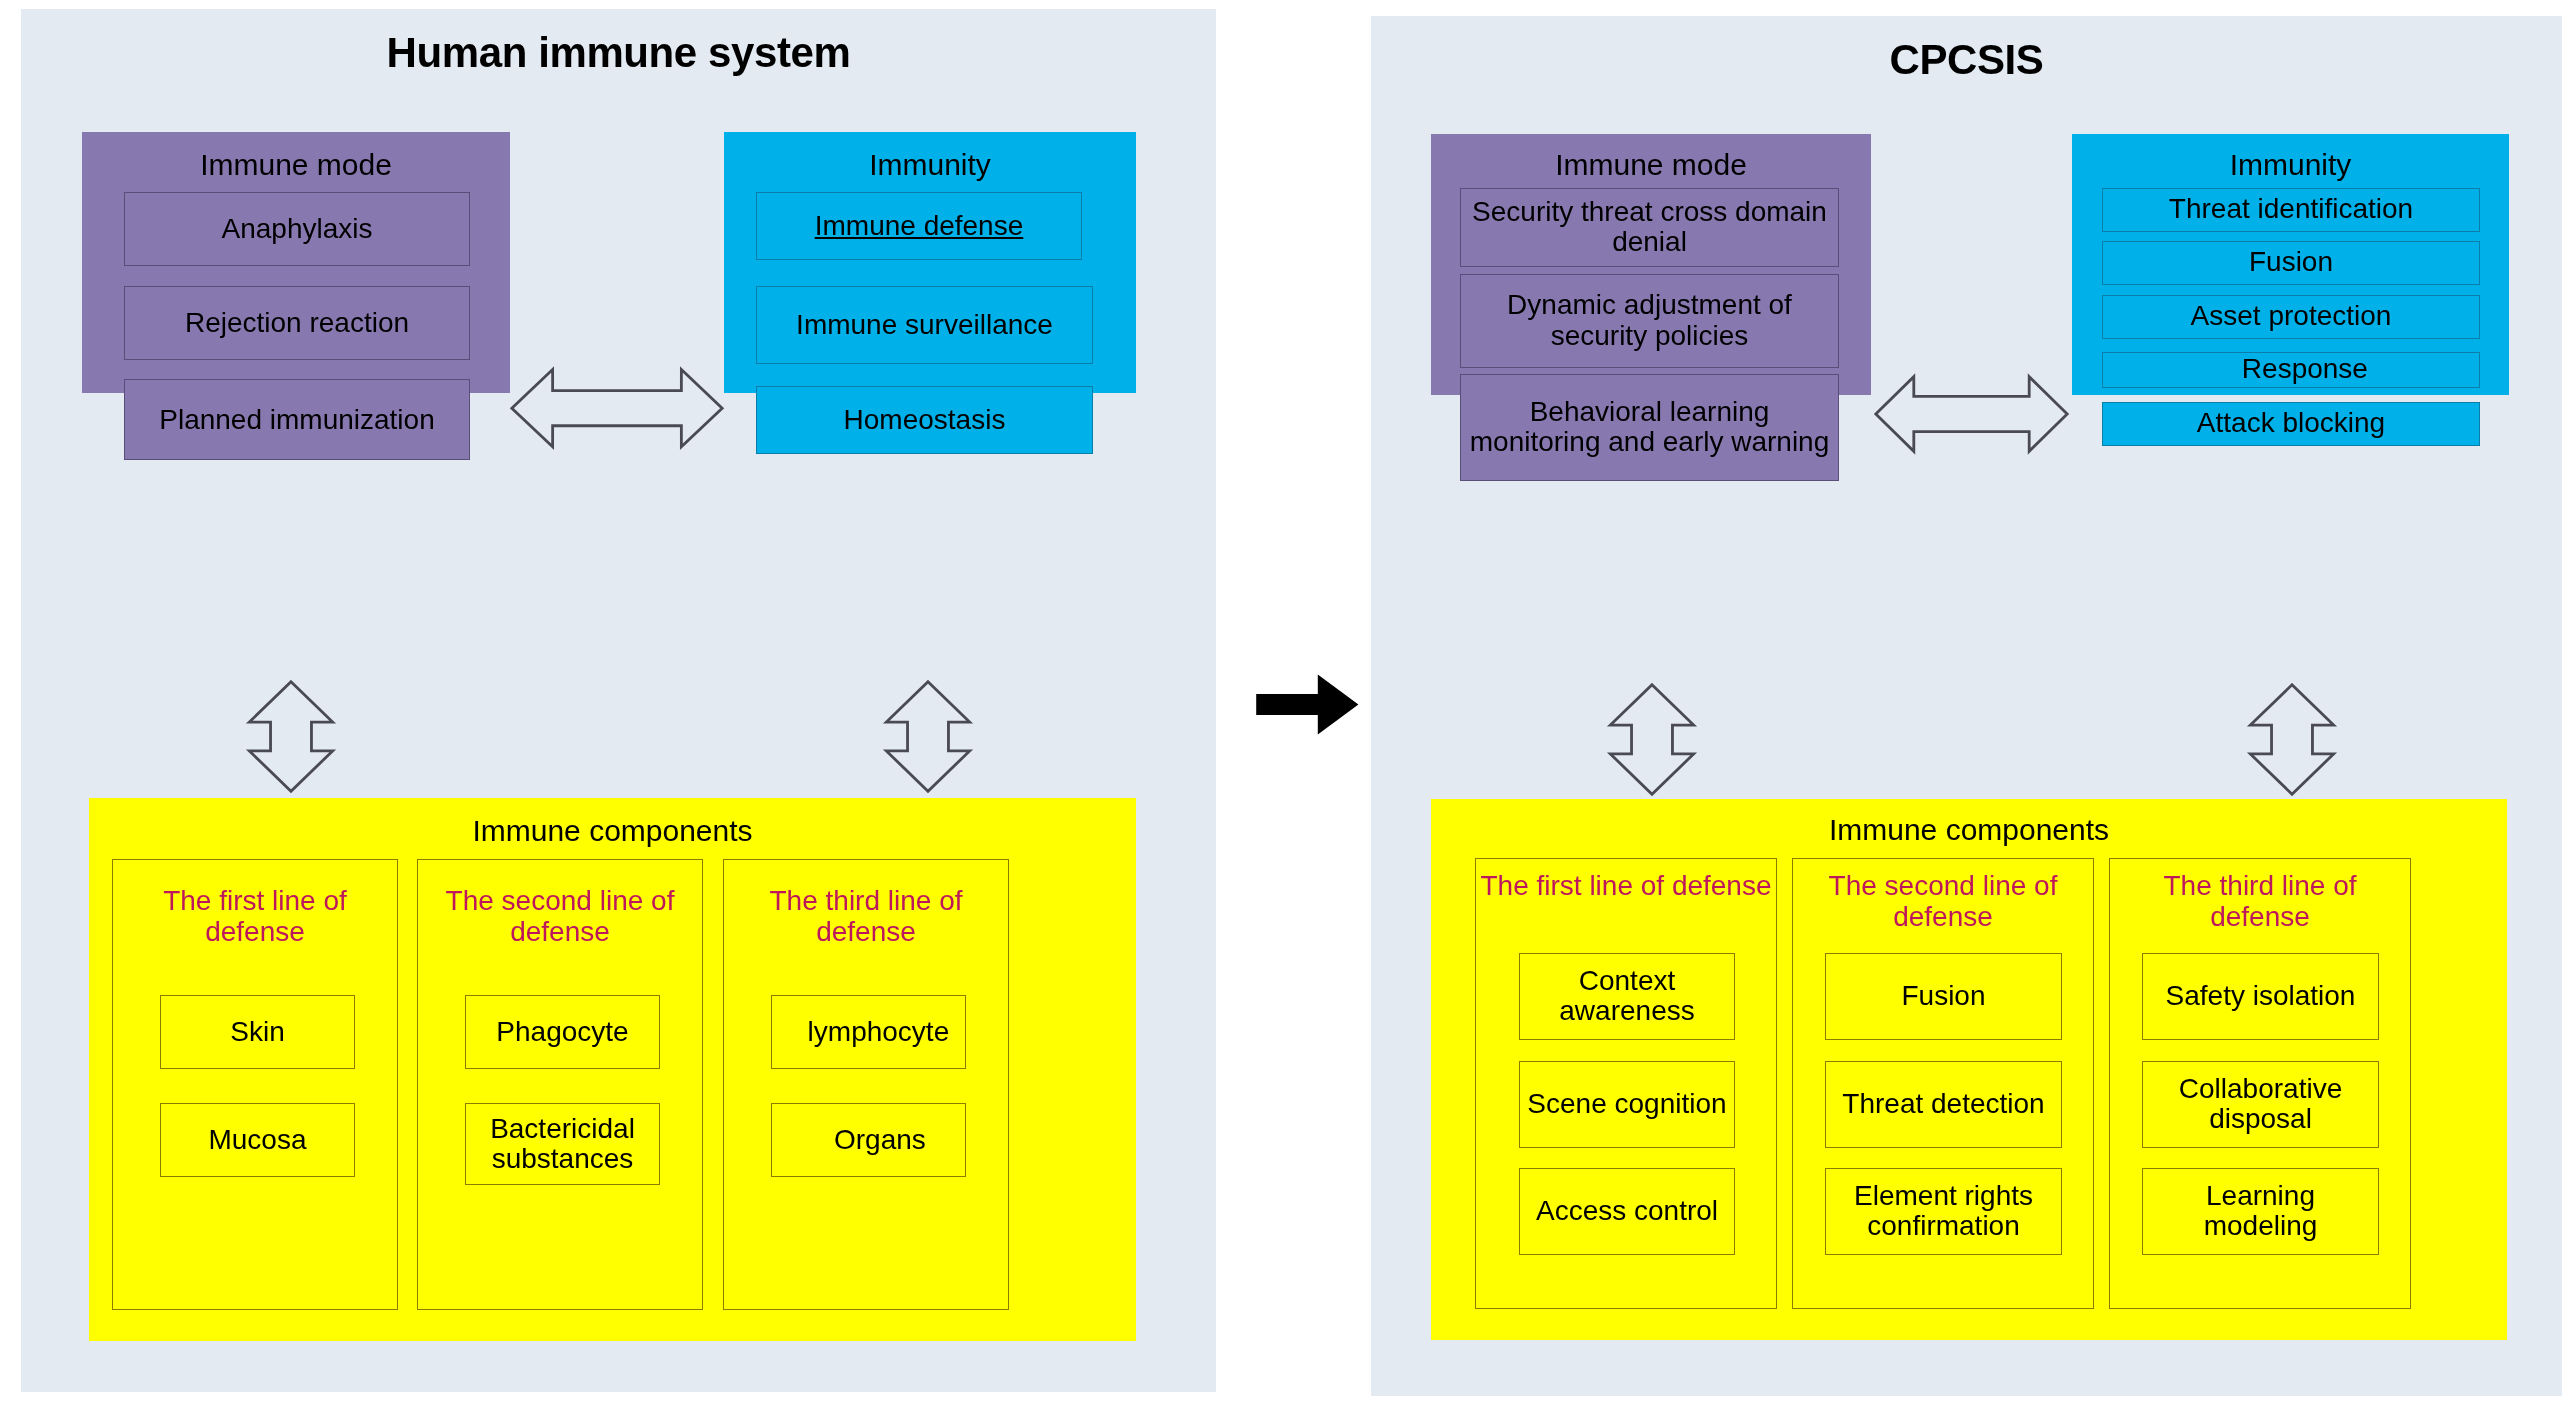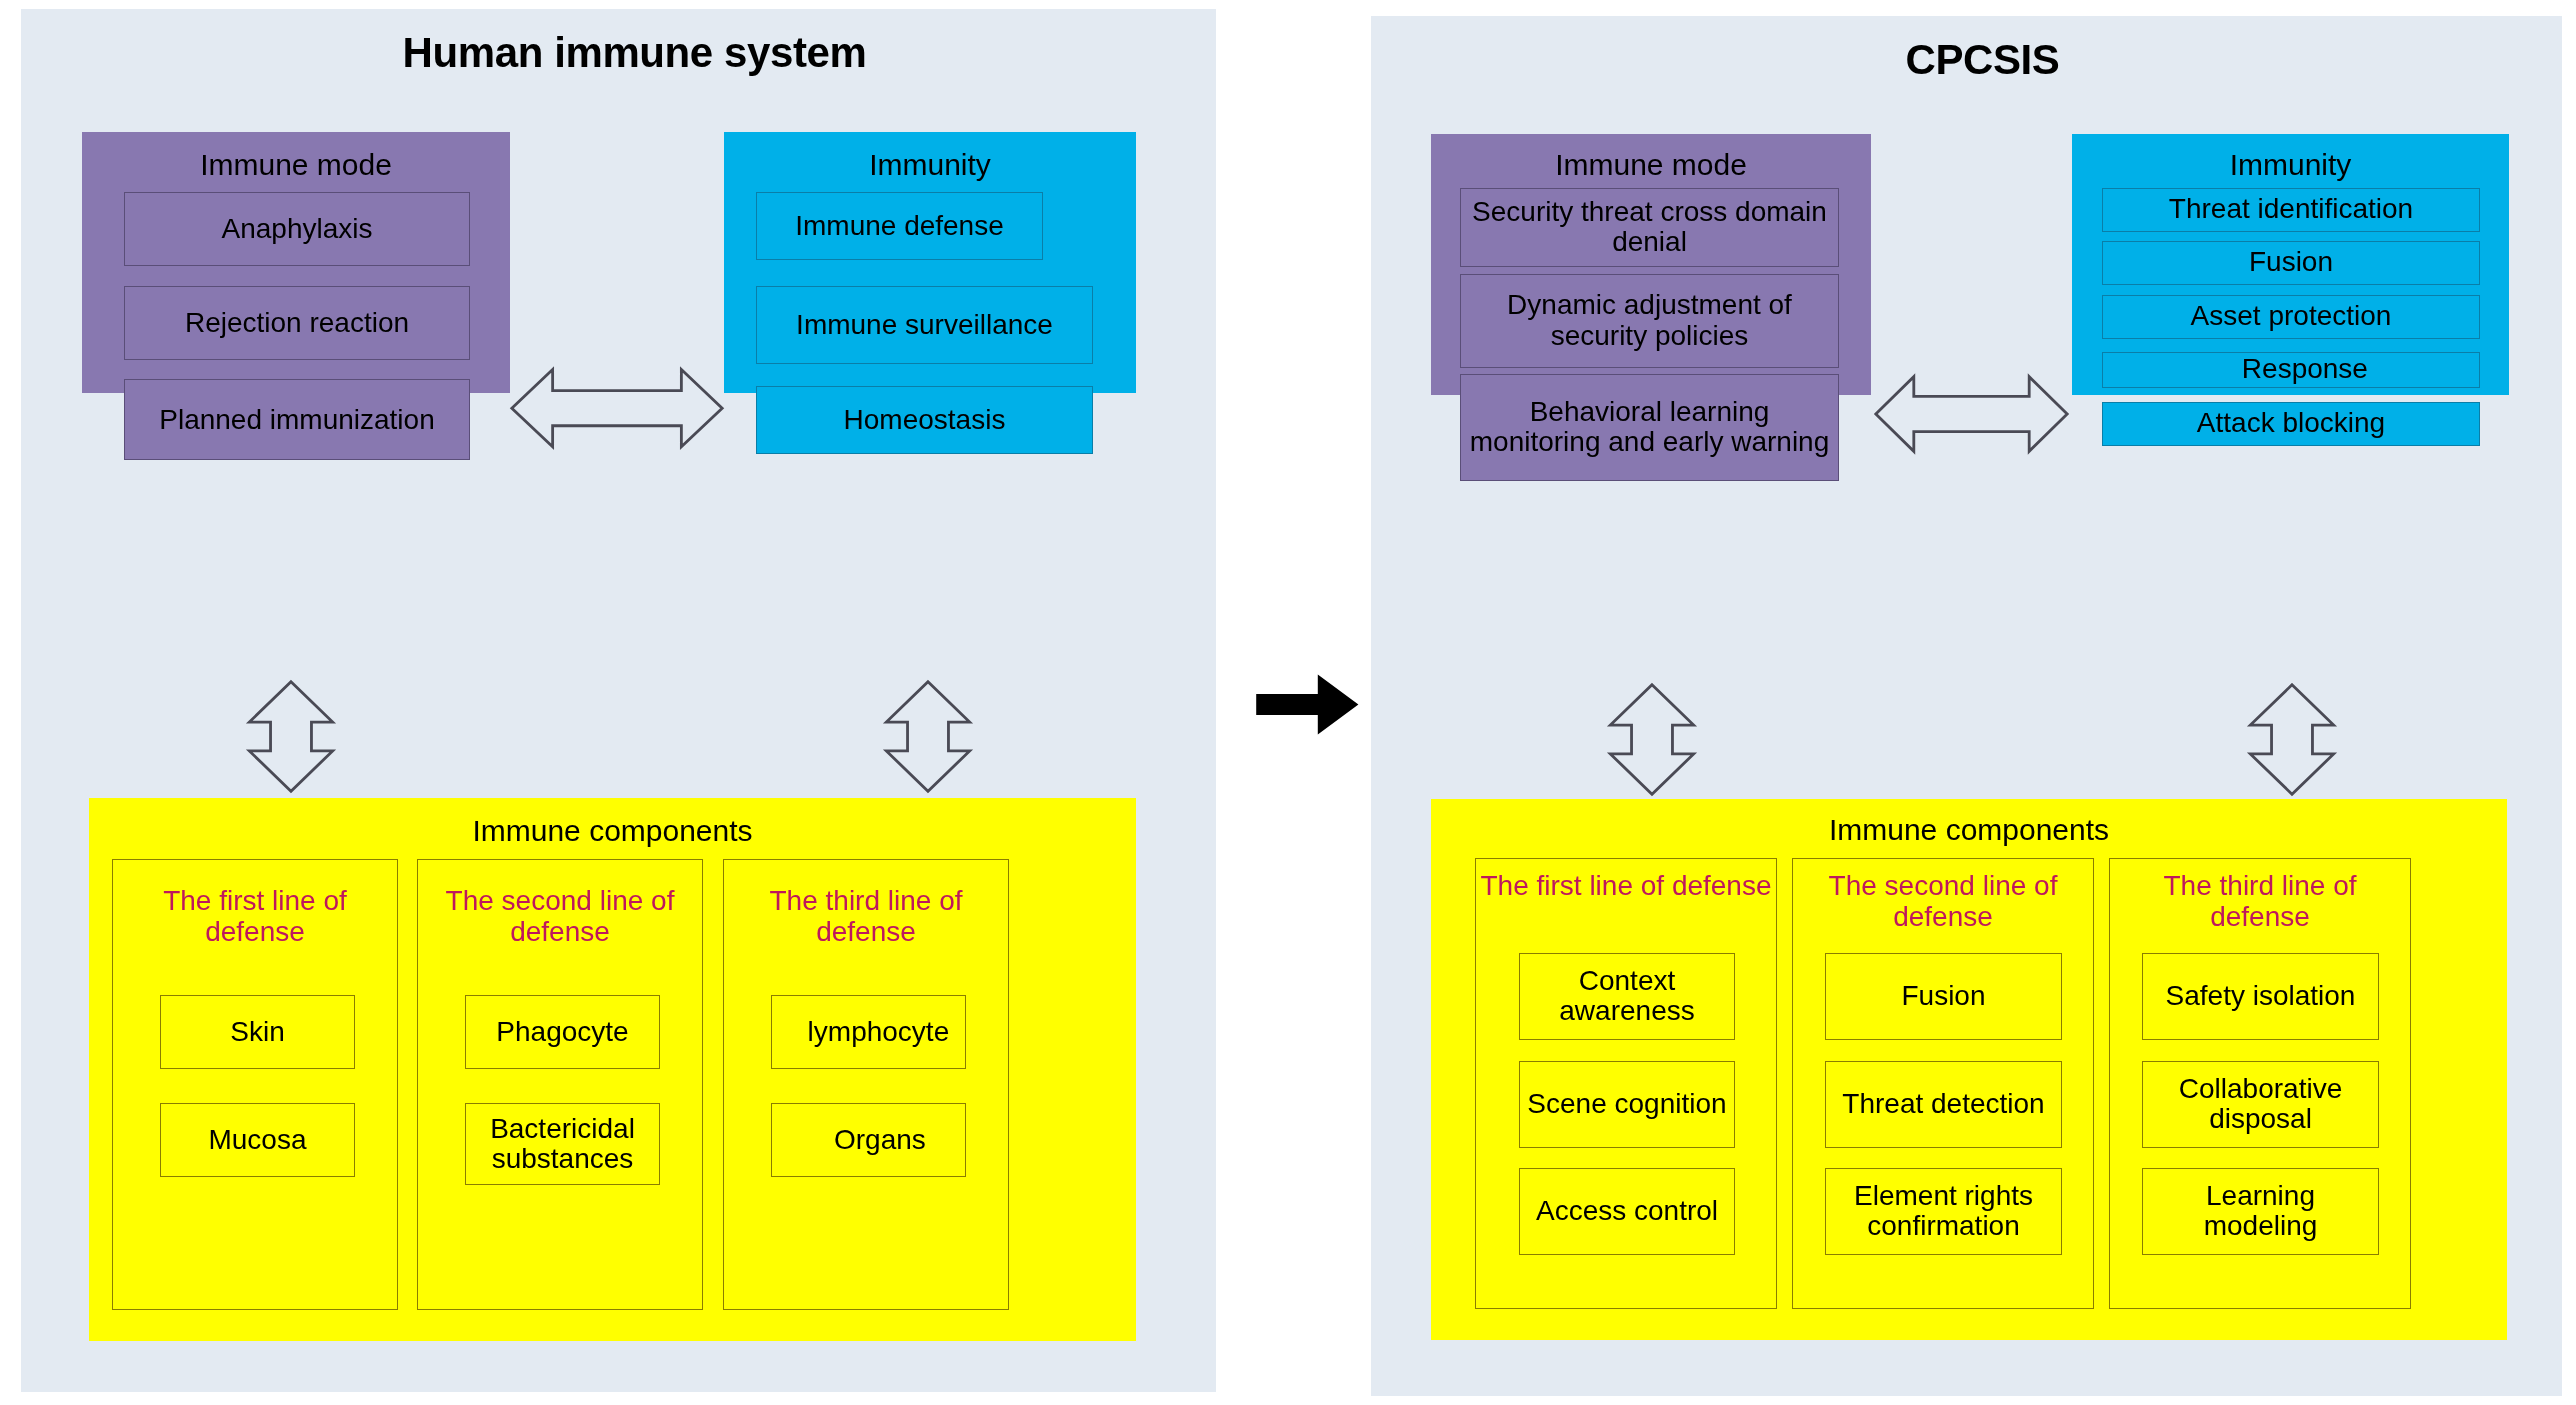--- a/index.html
+++ b/index.html
@@ -21,21 +21,21 @@
   .panel {
     position: absolute;
     background: #e3eaf2;
   }
   #panel-left  { left: 21px;   top: 9.2px; width: 1195px; height: 1383px; }
   #panel-right { left: 1371px; top: 15.5px; width: 1191px; height: 1380px; }
 
   .panel-title {
     position: absolute;
     top: 20px;
-    left: 16px;
+    left: 0;
     width: 100%;
     text-align: center;
     font-size: 42px;
     font-weight: bold;
     color: #000000;
     letter-spacing: -0.4px;
     white-space: nowrap;
   }
 
   
@@ -110,21 +110,21 @@
 
     <div class="mode-box" style="left:61px; top:123px; width:428px; height:261px;">
       <div class="box-heading" style="top:15.5px;">Immune mode</div>
       <div class="cell purple" style="left:42px; top:60px; width:346px; height:74px;">Anaphylaxis</div>
       <div class="cell purple" style="left:42px; top:154px; width:346px; height:74px;">Rejection reaction</div>
       <div class="cell purple" style="left:42px; top:247px; width:346px; height:81px;">Planned immunization</div>
     </div>
 
     <div class="immunity-box" style="left:703px; top:123px; width:412px; height:261px;">
       <div class="box-heading" style="top:15.5px;">Immunity</div>
-      <div class="cell blue" style="left:32px; top:60px; width:287px; height:68px;">Immune defense</div>
+      <div class="cell blue" style="left:32px; top:60px; width:326px; height:68px;text-decoration:underline;">Immune defense</div>
       <div class="cell blue" style="left:32px; top:154px; width:337px; height:78px;">Immune surveillance</div>
       <div class="cell blue" style="left:32px; top:254px; width:337px; height:68px;">Homeostasis</div>
     </div>
 
     <div class="arrow" style="left:488px; top:352px; width:216px; height:95px;">
       <svg width="216" height="95" viewBox="0 0 307 135">
         <polygon points="4,67 62,12 62,42 245,42 245,12 303,67 245,122 245,92 62,92 62,122" fill="#e3eaf2" stroke="#4a4a55" stroke-width="4"></polygon>
       </svg>
     </div>
 

